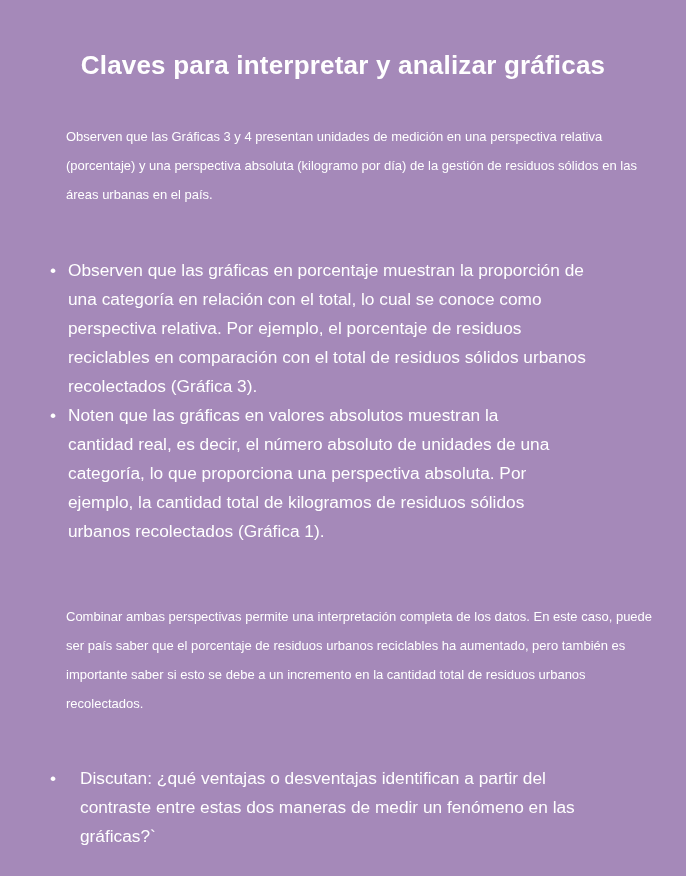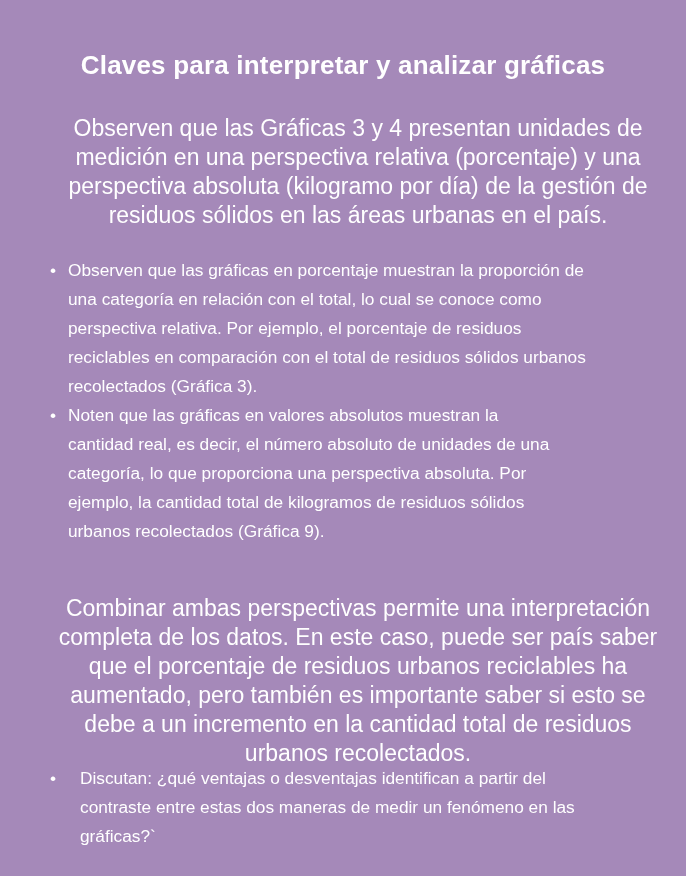--- a/index.html
+++ b/index.html
@@ -11,21 +11,21 @@
     position:relative;
   }
   .title {
     position:absolute; left:0; top:38px; width:686px;
     text-align:center; font-weight:bold; font-size:26px;
     letter-spacing:0.2px;
     margin-top:12px;
   }
   .para {
     position:absolute; left:50px; width:600px;
-    font-size:23px; line-height:29px; margin:8px;text-align:center;
+    font-size:13px; line-height:29px; margin:16px;
   }
   .p1 { top:106px; }
   .p2 { top:586px; }
   ul { list-style:none; margin:0; padding:0; position:absolute; }
   .list1 { left:50px; top:256px; width:560px; }
   .list1 li { position:relative; padding-left:18px; font-size:17.3px; line-height:29px; }
   .list2 { left:50px; top:764px; width:560px; }
   .list2 li { position:relative; padding-left:30px; font-size:17.3px; line-height:29px; }
   .bullet { position:absolute; left:0; top:0; }
 </style>
@@ -36,21 +36,21 @@
 
 <p class="para p1">Observen que las Gráficas 3 y 4 presentan unidades de medición en una perspectiva relativa (porcentaje) y una perspectiva absoluta (kilogramo por día) de la gestión de residuos sólidos en las áreas urbanas en el país.</p>
 
 <ul class="list1">
   <li style="width:520px;">
     <span class="bullet">•</span>
     <span>Observen que las gráficas en porcentaje muestran la proporción de una categoría en relación con el total, lo cual se conoce como perspectiva relativa. Por ejemplo, el porcentaje de residuos reciclables en comparación con el total de residuos sólidos urbanos recolectados (Gráfica 3).</span>
   </li>
   <li style="width:490px;">
     <span class="bullet">•</span>
-    <span>Noten que las gráficas en valores absolutos muestran la cantidad real, es decir, el número absoluto de unidades de una categoría, lo que proporciona una perspectiva absoluta. Por ejemplo, la cantidad total de kilogramos de residuos sólidos urbanos recolectados (Gráfica 9).</span>
+    <span>Noten que las gráficas en valores absolutos muestran la cantidad real, es decir, el número absoluto de unidades de una categoría, lo que proporciona una perspectiva absoluta. Por ejemplo, la cantidad total de kilogramos de residuos sólidos urbanos recolectados (Gráfica 1).</span>
   </li>
 </ul>
 
 <p class="para p2">Combinar ambas perspectivas permite una interpretación completa de los datos. En este caso, puede ser país saber que el porcentaje de residuos urbanos reciclables ha aumentado, pero también es importante saber si esto se debe a un incremento en la cantidad total de residuos urbanos recolectados.</p>
 
 <ul class="list2">
   <li style="width:520px;">
     <span class="bullet">•</span>
     <span>Discutan: ¿qué ventajas o desventajas identifican a partir del contraste entre estas dos maneras de medir un fenómeno en las gráficas?`</span>
   </li>

